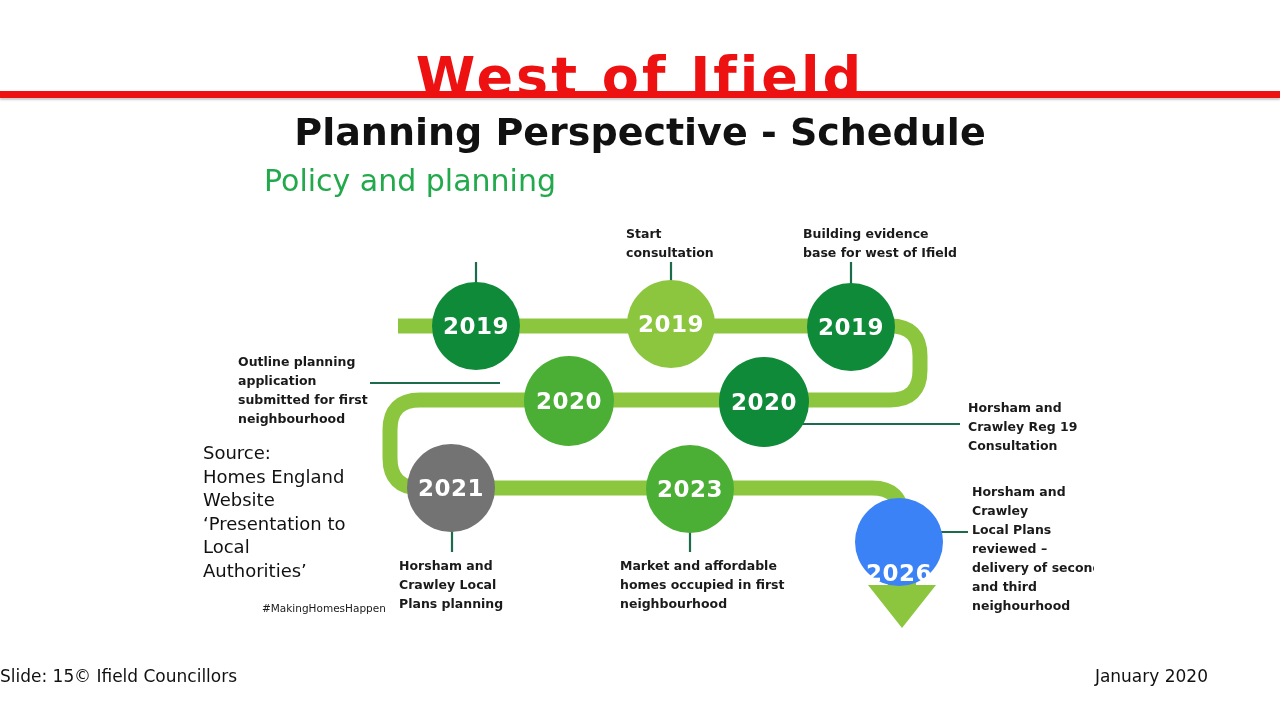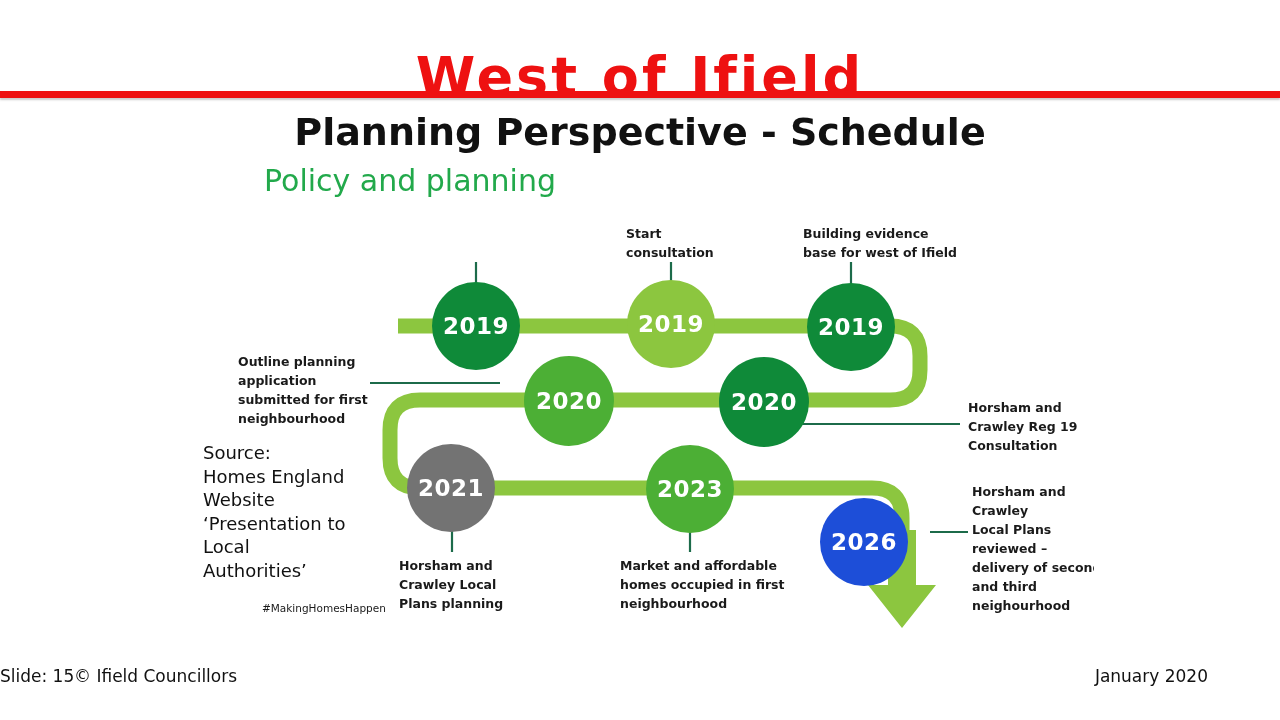--- a/index.html
+++ b/index.html
@@ -206,21 +206,21 @@
   </div>
 
   <div class="node" style="left:407px; top:244px; width:88px; height:88px; background:#737373; font-size:23px;">
     <span>2021</span>
   </div>
 
   <div class="node" style="left:646px; top:245px; width:88px; height:88px; background:#4CAF35; font-size:23px;">
     <span>2023</span>
   </div>
 
-  <div class="node" style="left:820px; top:298px; width:88px; height:88px; background:#1d4ed8; font-size:23px;">
+  <div class="node" style="left:855px; top:298px; width:88px; height:88px; background:#3b82f6; font-size:23px;align-items:flex-end;">
     <span>2026</span>
   </div>
 
 
   <div class="cap-text" style="left:626px; top:24px; width:140px;">
     <span class="ln">Start</span><br>
     <span class="ln">consultation</span>
   </div>
 
   <div class="cap-text" style="left:803px; top:24px; width:200px;">

